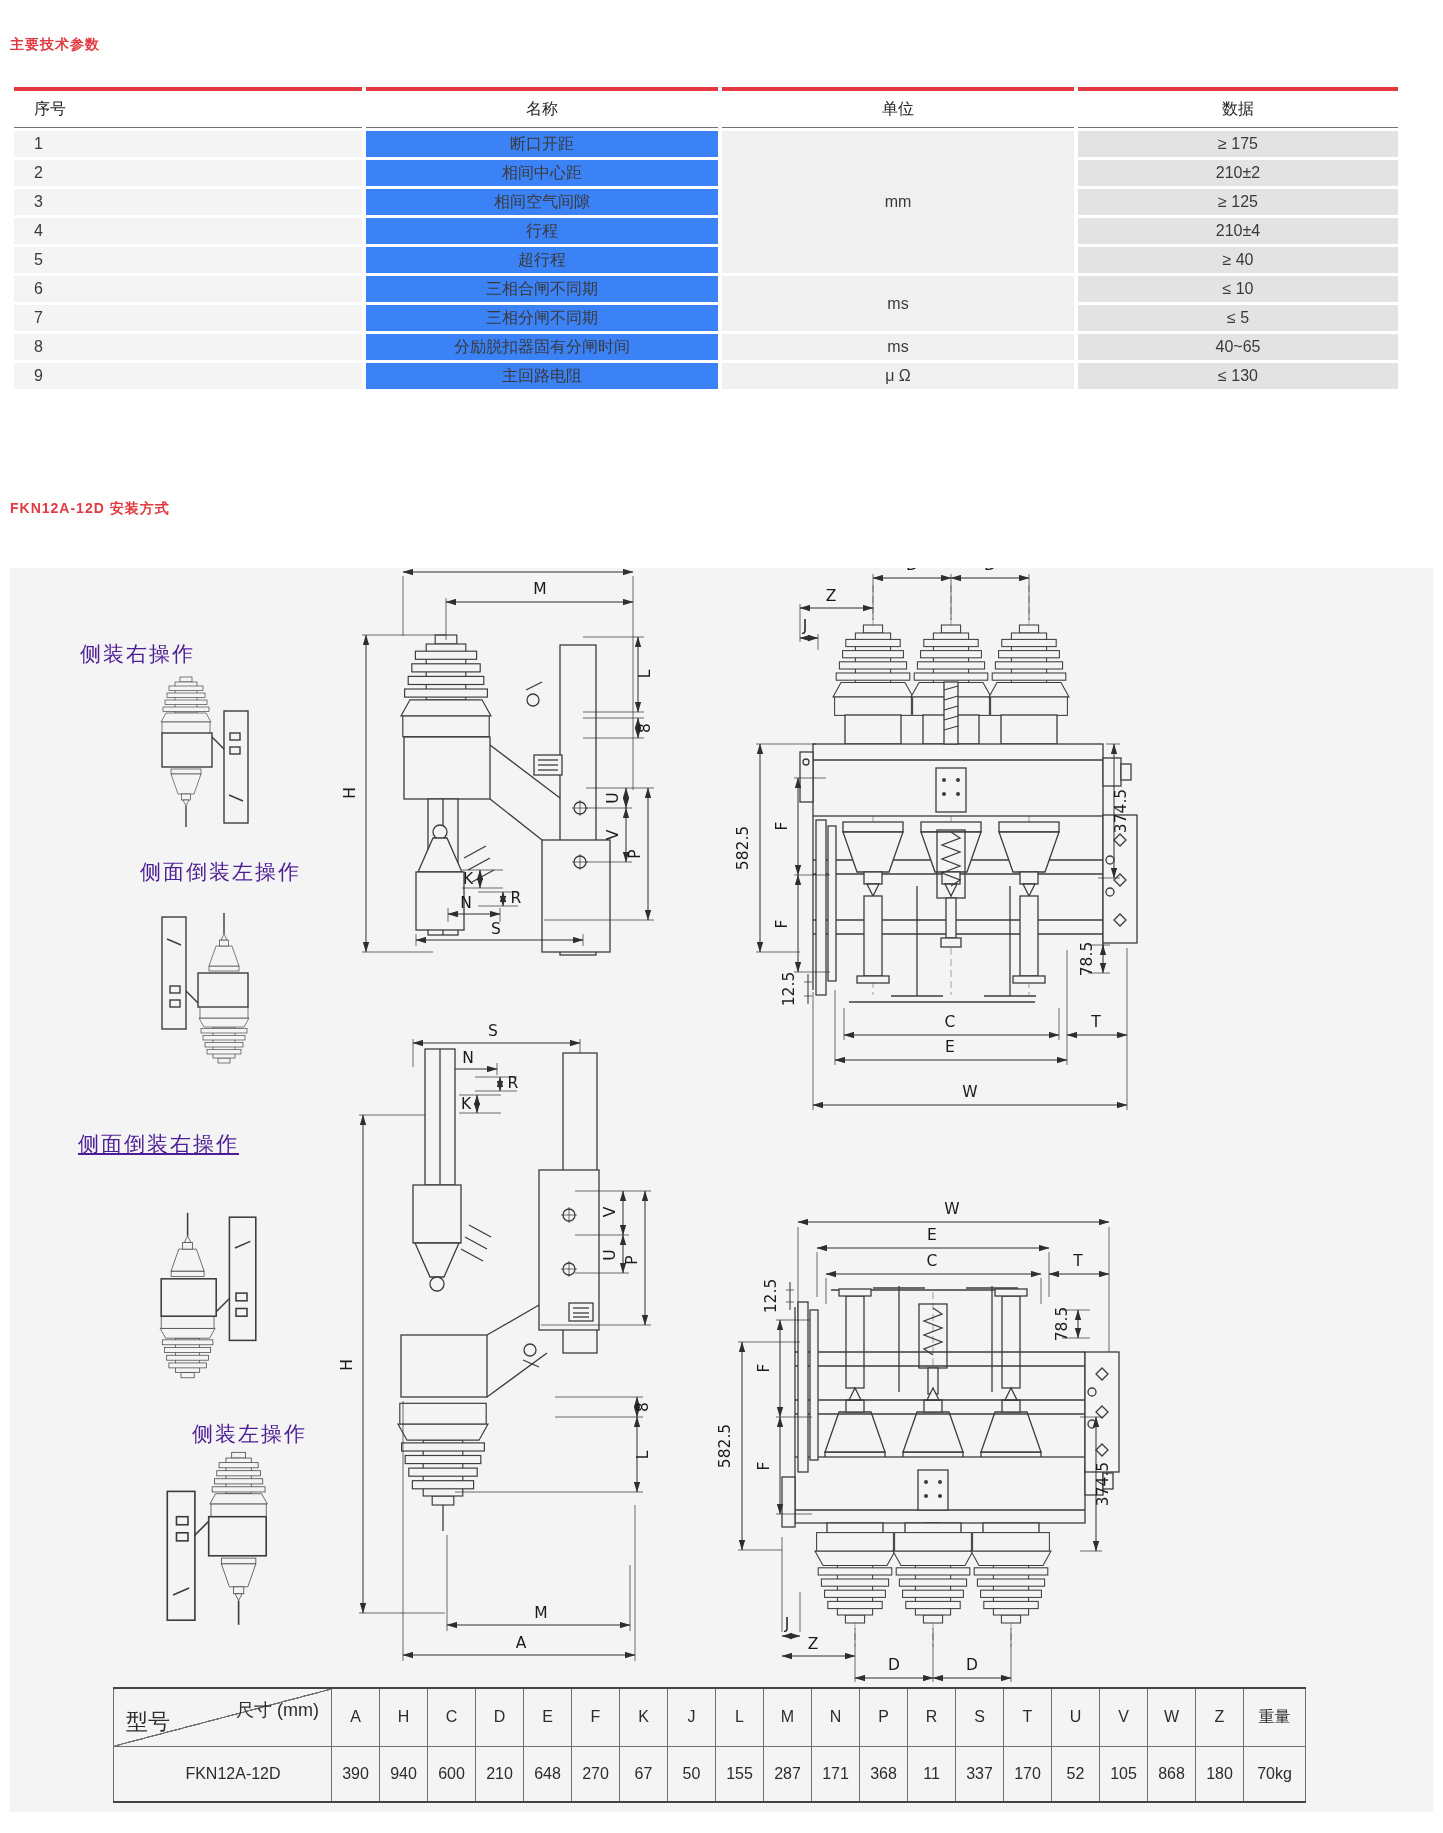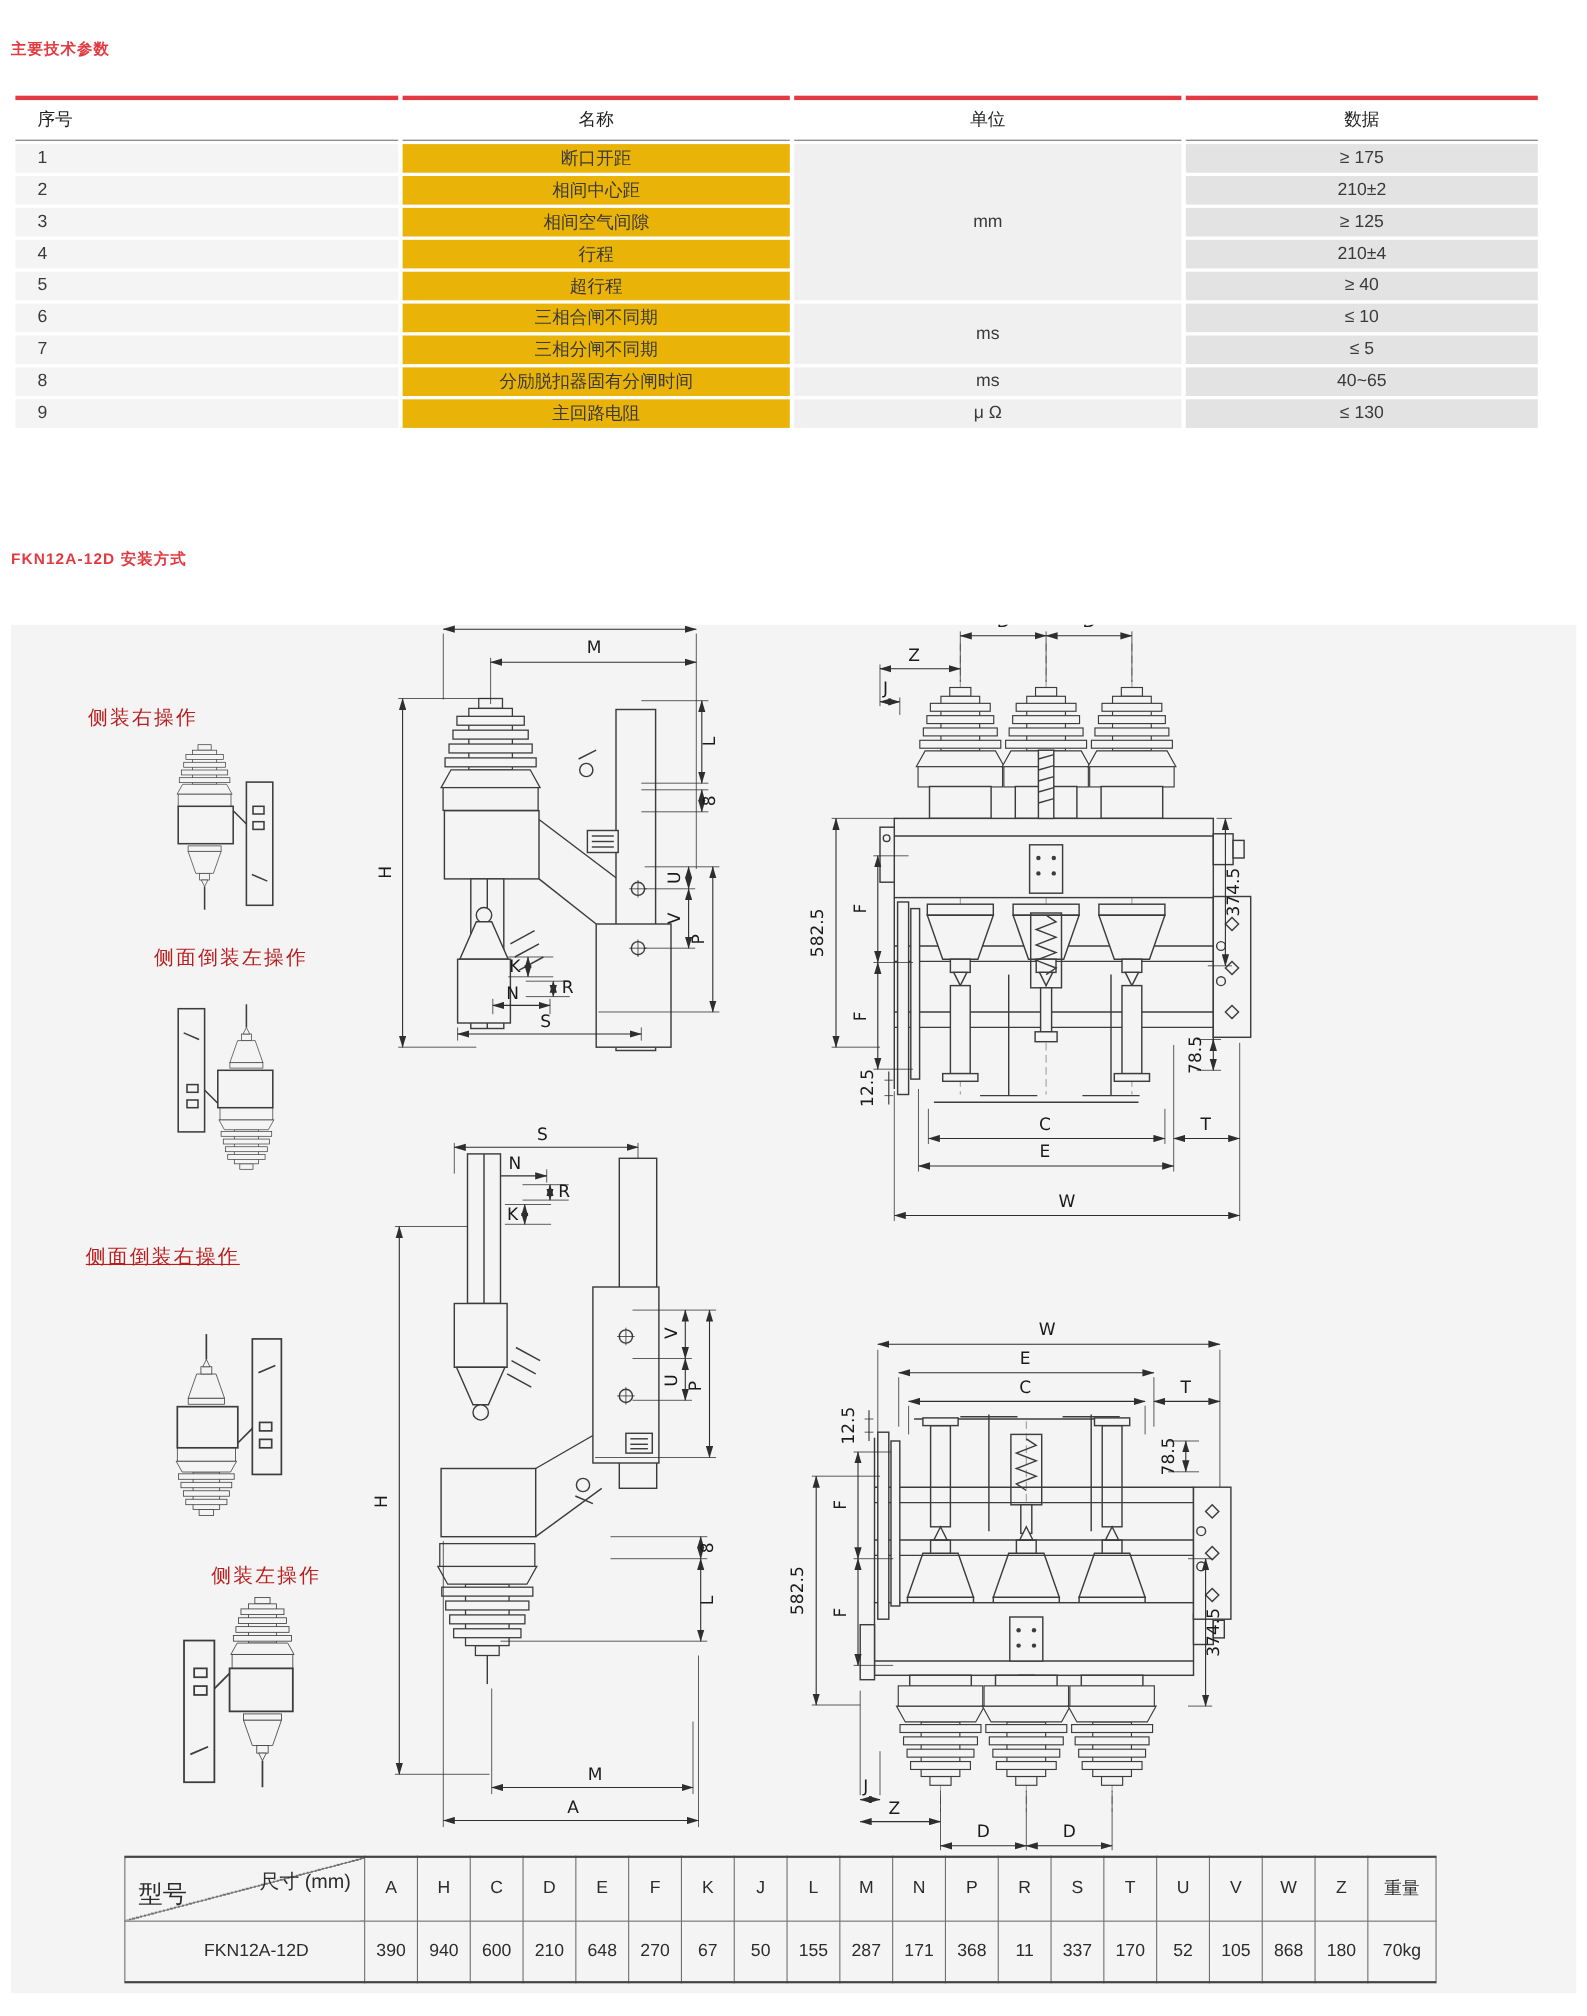--- a/index.html
+++ b/index.html
@@ -20,27 +20,27 @@
     position:absolute; left:10px; top:84px; width:1392px;
     border-collapse:separate; border-spacing:4px 3px; table-layout:fixed;
   }
   table.params th {
     background:#fff; border-top:4px solid #e23a40; border-bottom:1px solid #737373;
     height:34px; font-weight:normal; font-size:16px; color:#222; text-align:center;
   }
   table.params th.l, table.params td.l { text-align:left; padding-left:20px; }
   table.params td { height:24px; text-align:center; font-size:16px; color:#3a3a3a; }
   td.c1 { background:#f4f4f4; }
-  td.c2 { background:#eab308; }
+  td.c2 { background:#3b82f6; }
   td.c3 { background:#f0f0f0; }
   td.c4 { background:#e3e3e3; }
 
   
   .panel { position:absolute; left:10px; top:568px; width:1423px; height:1244px; background:#f4f4f4; }
-  .dlabel { position:absolute; font-size:18px; color:#b91c1c; letter-spacing:2px; white-space:nowrap; }
+  .dlabel { position:absolute; font-size:21px; color:#4c1d95; letter-spacing:2px; white-space:nowrap; }
 
   
   svg .s  { fill:#f4f4f4; stroke:#3c3c3c; stroke-width:1.3; }
   svg .w  { fill:none;   stroke:#3c3c3c; stroke-width:1.3; }
   svg .cl { fill:none; stroke:#8a8a8a; stroke-width:0.8; stroke-dasharray:7 4; }
   svg .dl { fill:none; stroke:#2e2e2e; stroke-width:1; }
   svg .ex { fill:none; stroke:#2e2e2e; stroke-width:0.7; }
   svg .dt { font:15.5px "DejaVu Sans",sans-serif; fill:#1a1a1a; }
 
   

